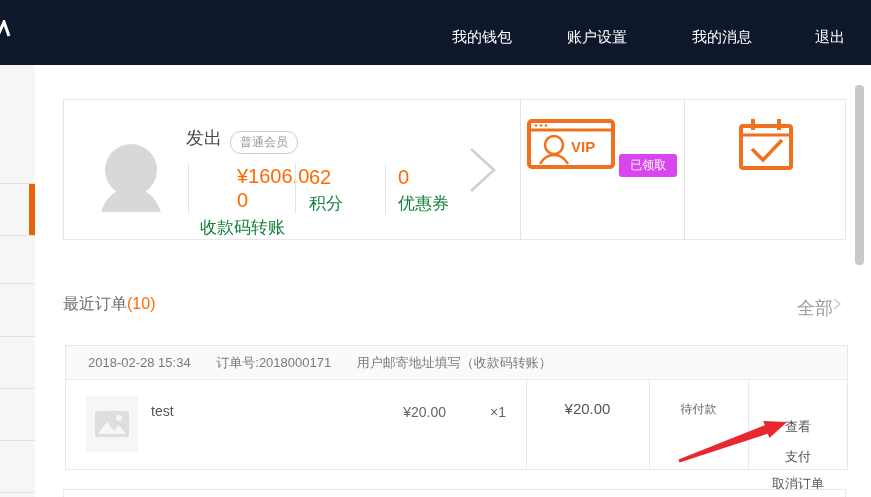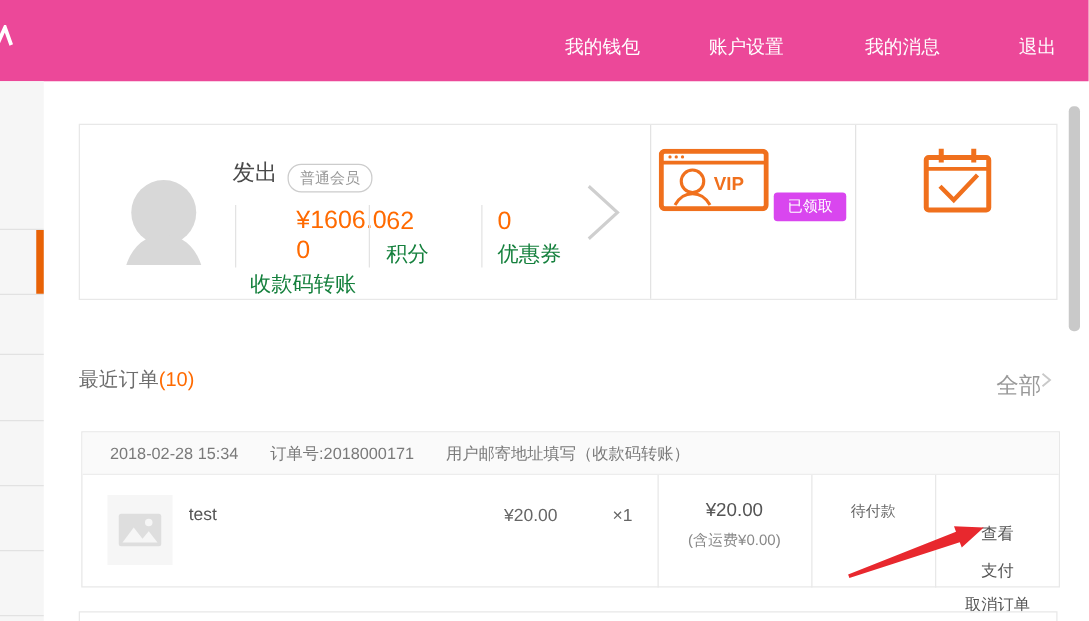--- a/index.html
+++ b/index.html
@@ -1,20 +1,20 @@
 <!DOCTYPE html>
 <html><head>
 <meta charset="utf-8">
 <style>
   html,body{margin:0;padding:0;}
   body{font-family:"Liberation Sans","DejaVu Sans",sans-serif;background:#fff;}
   #page{position:relative;width:871px;height:497px;overflow:hidden;background:#fff;}
 
   
-  .header{position:absolute;left:0;top:0;width:871px;height:65px;background:#ec4899;}
+  .header{position:absolute;left:0;top:0;width:871px;height:65px;background:#0f172a;}
   .nav-item{position:absolute;top:28px;color:#fff;font-size:15px;cursor:pointer;white-space:nowrap;}
   .logo-mark{position:absolute;left:-3px;top:20px;}
 
   
   .sidebar{position:absolute;left:0;top:65px;width:35px;height:432px;background:#f6f6f6;}
   .side-line{position:absolute;left:0;width:35px;height:1px;background:#e2e2e2;}
   .side-active{position:absolute;left:29px;top:119px;width:6px;height:51px;background:#e86206;}
 
   
   .card{position:absolute;left:63px;top:99px;width:783px;height:141px;border:1px solid #e8e8e8;background:#fff;box-sizing:border-box;}
@@ -166,21 +166,20 @@
           <path d="M4 24 L13 12 L20 21 L25 15 L32 24 Z" fill="#f6f6f6"></path>
           <circle cx="25" cy="8" r="3" fill="#f6f6f6"></circle>
         </svg>
       </div>
       <div class="prod-name">test</div>
       <div class="prod-price">¥20.00</div>
       <div class="prod-qty">×1</div>
 
       <div class="cell-total">
         <div class="total-val">¥20.00</div>
-        <div class="total-note">(含运费¥0.00)</div>
       </div>
 
       <div class="cell-status">
         <div class="status-txt">待付款</div>
       </div>
 
       <div class="cell-actions">
         <div class="act" style="top:38px">查看</div>
         <div class="act" style="top:68px">支付</div>
         <div class="act" style="top:95px">取消订单</div>

